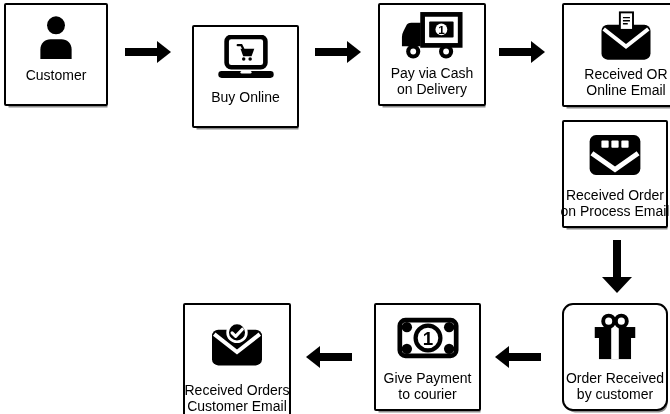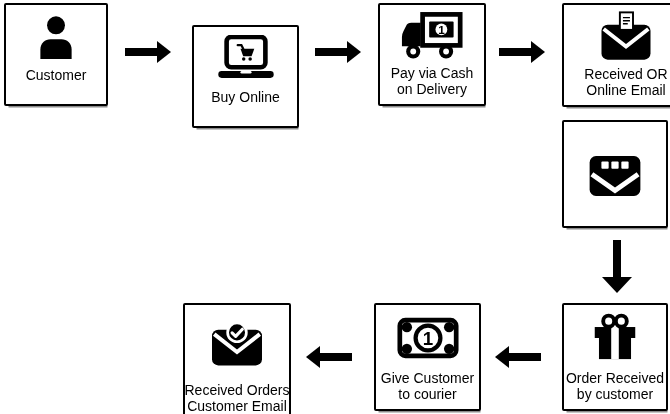--- a/index.html
+++ b/index.html
@@ -35,21 +35,21 @@
   .arrow-down .shaft { position:absolute; left:11px; top:0; width:8px; height:38px; background:#000; }
   .arrow-down .head { position:absolute; left:0; bottom:0; width:0; height:0;
       border-top:16px solid #000; border-left:15px solid transparent; border-right:15px solid transparent; }
 
   
   .n-customer          { left:4px;   top:3px;   width:104px; height:103px; }
   .n-buy-online        { left:192px; top:3px;   width:107px; height:103px;margin-top:22px; }
   .n-pay-cod           { left:378px; top:3px;   width:108px; height:103px; }
   .n-received-receipt  { left:562px; top:3px;   width:128px; height:104px; }
   .n-received-process  { left:562px; top:120px; width:106px; height:108px; }
-  .n-order-received    { left:562px; top:303px; width:106px; height:108px; }
+  .n-order-received    { left:562px; top:303px; width:106px; height:108px;border-radius:11px; }
   .n-give-payment      { left:374px; top:303px; width:107px; height:108px; }
   .n-received-complete { left:183px; top:303px; width:108px; height:120px; }
 
   .a-1 { left:125px; top:41px; }
   .a-2 { left:315px; top:41px; }
   .a-3 { left:499px; top:41px; }
   .a-4 { left:602px; top:240px; }
   .a-5 { left:495px; top:346px; }
   .a-6 { left:306px; top:346px; }
 </style>
@@ -125,20 +125,24 @@
   <div class="node n-received-process">
     <div class="icon-wrap">
       <svg width="58" height="48" viewBox="0 0 64 52">
         <rect x="4" y="4" width="56" height="44" rx="7" fill="#000"></rect>
         <rect x="17" y="10" width="8" height="8" rx="1" fill="#fff"></rect>
         <rect x="28" y="10" width="8" height="8" rx="1" fill="#fff"></rect>
         <rect x="39" y="10" width="8" height="8" rx="1" fill="#fff"></rect>
         <path d="M6.5 24 L32 42 L57.5 24" stroke="#fff" stroke-width="5.5" fill="none"></path>
       </svg>
     </div>
+    <div class="label">
+      <span>Received Order</span>
+      <span>on Process Email</span>
+    </div>
   </div>
 
   <div class="node n-order-received">
     <div class="icon-wrap">
       <svg width="54" height="52" viewBox="0 0 64 58">
         <rect x="8" y="16" width="48" height="13" fill="#000"></rect>
         <rect x="13" y="29" width="38" height="25" fill="#000"></rect>
         <rect x="27.5" y="16" width="9" height="38" fill="#fff"></rect>
         <circle cx="24.5" cy="9" r="6.5" fill="#fff" stroke="#000" stroke-width="4.6"></circle>
         <circle cx="39.5" cy="9" r="6.5" fill="#fff" stroke="#000" stroke-width="4.6"></circle>
@@ -156,21 +160,21 @@
         <rect x="3" y="5" width="60" height="38" rx="6" fill="#fff" stroke="#000" stroke-width="5"></rect>
         <circle cx="10.5" cy="12.5" r="5.5" fill="#000"></circle>
         <circle cx="55.5" cy="12.5" r="5.5" fill="#000"></circle>
         <circle cx="10.5" cy="35.5" r="5.5" fill="#000"></circle>
         <circle cx="55.5" cy="35.5" r="5.5" fill="#000"></circle>
         <circle cx="33" cy="24" r="13.2" fill="#fff" stroke="#000" stroke-width="4.5"></circle>
         <text x="33" y="31" font-size="20" font-weight="bold" text-anchor="middle" font-family="Liberation Sans, sans-serif" fill="#000">1</text>
       </svg>
     </div>
     <div class="label">
-      <span>Give Customer</span>
+      <span>Give Payment</span>
       <span>to courier</span>
     </div>
   </div>
 
   <div class="node n-received-complete">
     <div class="icon-wrap">
       <svg width="58" height="50" viewBox="0 0 64 56">
         <rect x="4" y="12" width="56" height="40" rx="7" fill="#000"></rect>
         <path d="M6.5 17 L32 37 L57.5 17" stroke="#fff" stroke-width="4.5" fill="none"></path>
         <circle cx="32" cy="15" r="10.5" fill="#000" stroke="#fff" stroke-width="3"></circle>

